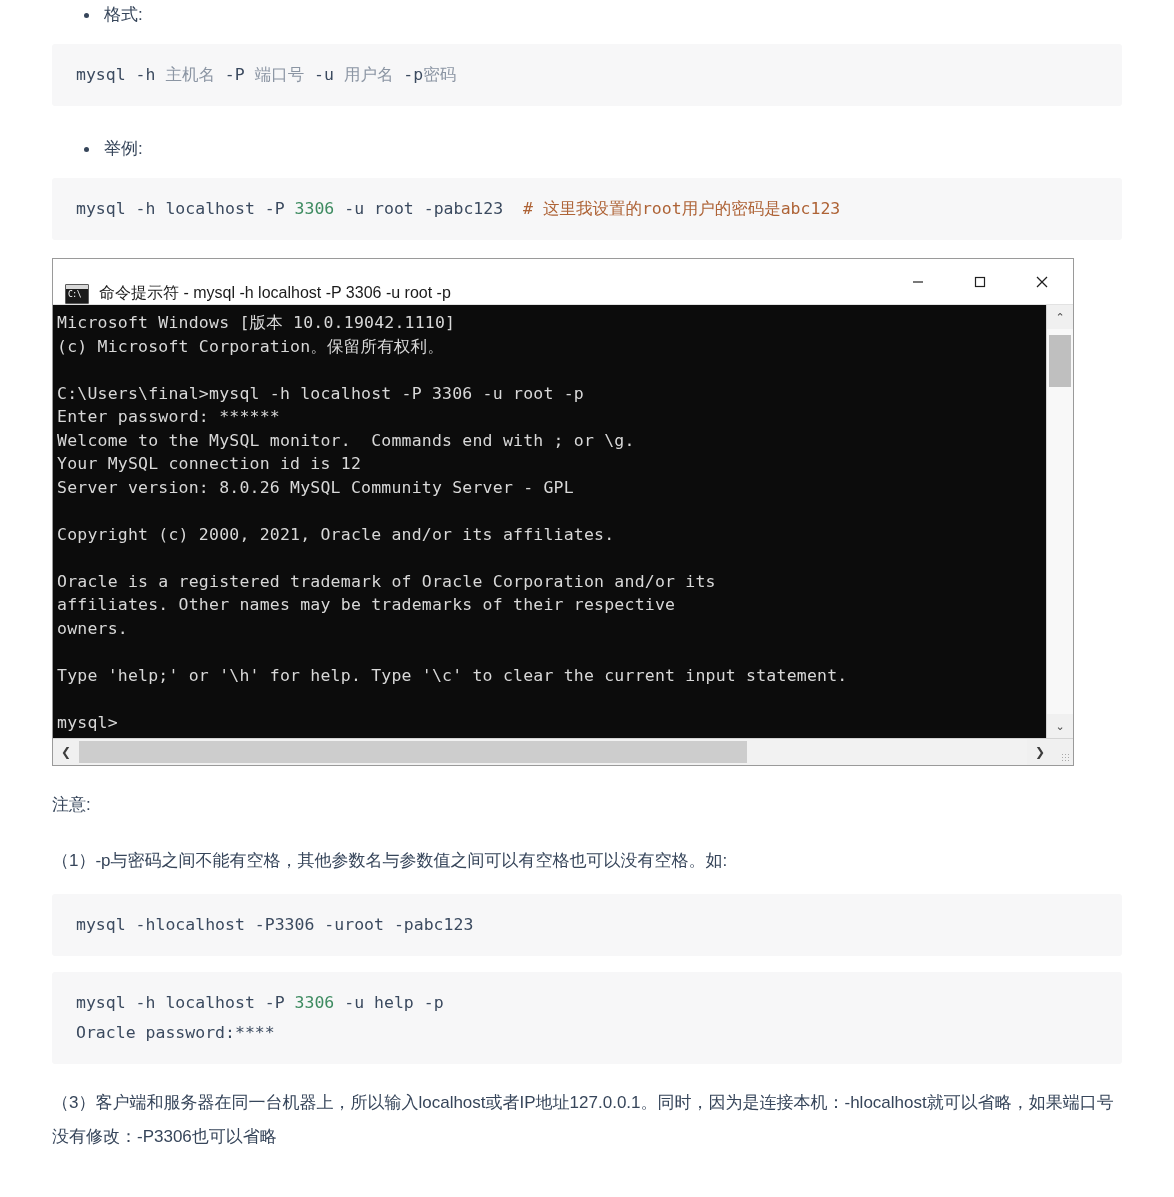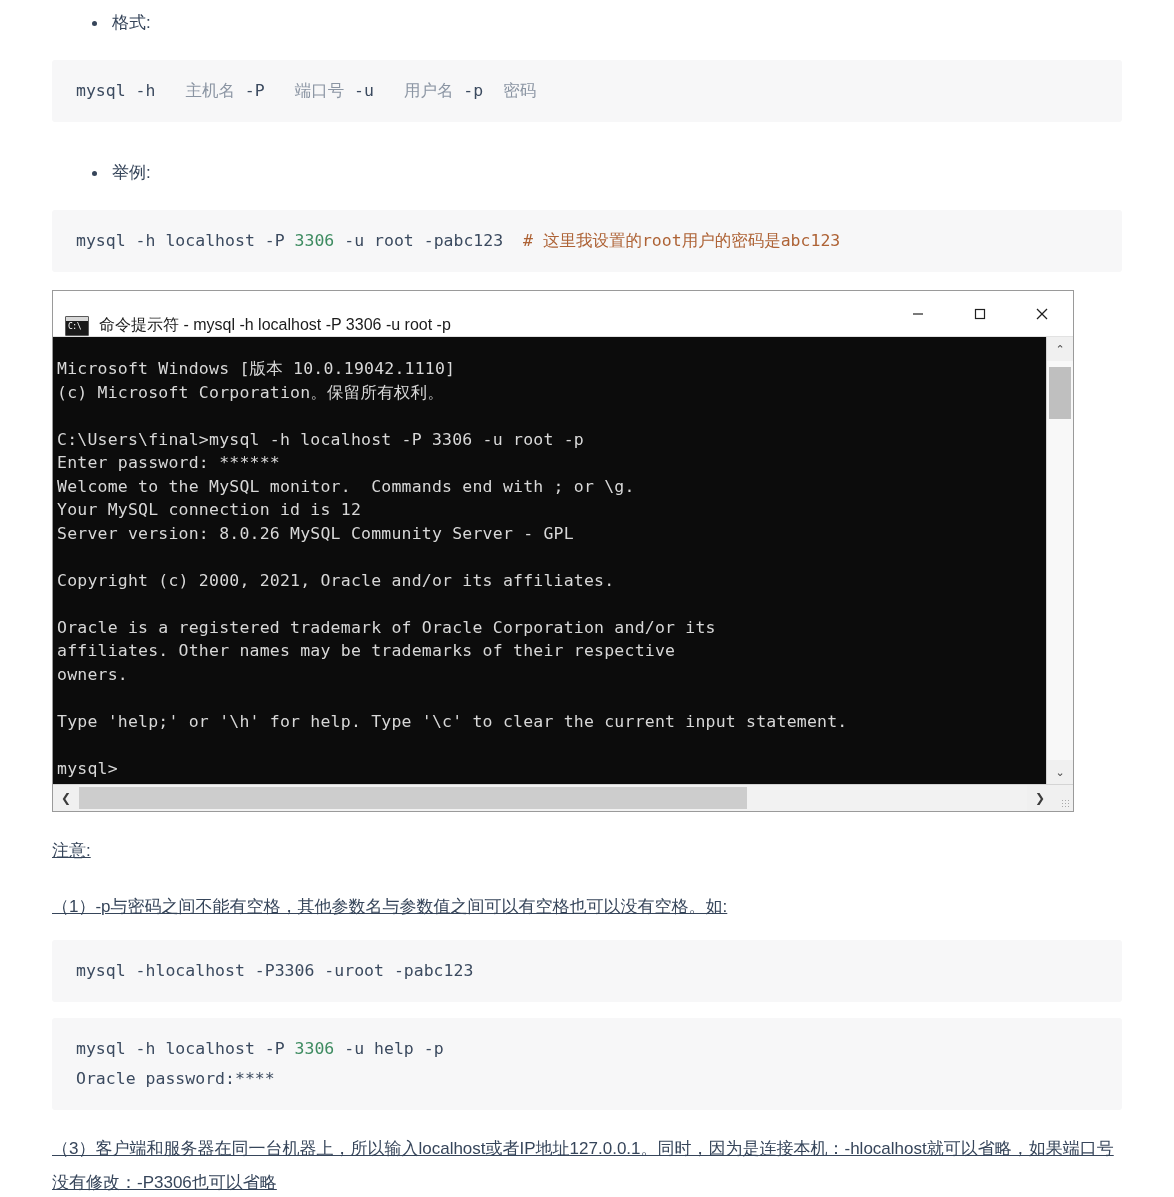--- a/index.html
+++ b/index.html
@@ -16,21 +16,21 @@
   }
   .page {
     width: 1174px;
     padding: 0;
     box-sizing: border-box;
   }
 
   
   .bullet-list {
     margin: 0;
-    padding: 8px;
+    padding: 0;
     list-style: none;
   }
   .bullet-item {
     position: relative;
     padding-left: 28px;
     margin-left: 76px;
     font-size: 17px;
     line-height: 30px;
     color: #36455a;
     font-weight: 500;
@@ -53,31 +53,30 @@
     margin: 14px 52px 0 52px;
     padding: 16px 24px;
     box-sizing: border-box;
     font-family: "DejaVu Sans Mono", "Liberation Mono", monospace;
     font-size: 16.5px;
     line-height: 30px;
     color: #3b4a5f;
     white-space: pre;
     overflow: hidden;
   }
-  .code-block .dim { color: #8b95a3; margin-left: 20px; }
+  .code-block .dim { color: #8b95a3; }
   .code-block .num { color: #3d8b60; }
   .code-block .cmt { color: #ae6336; }
 
   
   .para {
     margin: 22px 52px 0 52px;
     font-size: 17px;
     line-height: 34px;
     color: #36455a;
-    text-decoration: underline;
   }
 
   
   .cmd-window {
     margin: 18px 52px 0 52px;
     width: 1022px;
     border: 1px solid #9a9a9a;
     box-sizing: border-box;
     background: #0c0c0c;
     box-shadow: 0 0 0 0 rgba(0,0,0,0);
@@ -142,21 +141,21 @@
   }
   .cmd-btn svg { display: block; }
 
   .cmd-body {
     display: flex;
     background: #0c0c0c;
   }
   .cmd-screen {
     flex: 1 1 auto;
     background: #0c0c0c;
-    padding: 20px 0 4px 4px;
+    padding: 6px 0 4px 4px;
     font-family: "DejaVu Sans Mono", "Liberation Mono", monospace;
     font-size: 16.5px;
     line-height: 23.5px;
     color: #d8d8d8;
     white-space: pre;
     overflow: hidden;
     letter-spacing: 0.2px;
     min-height: 404px;
     box-sizing: border-box;
   }

